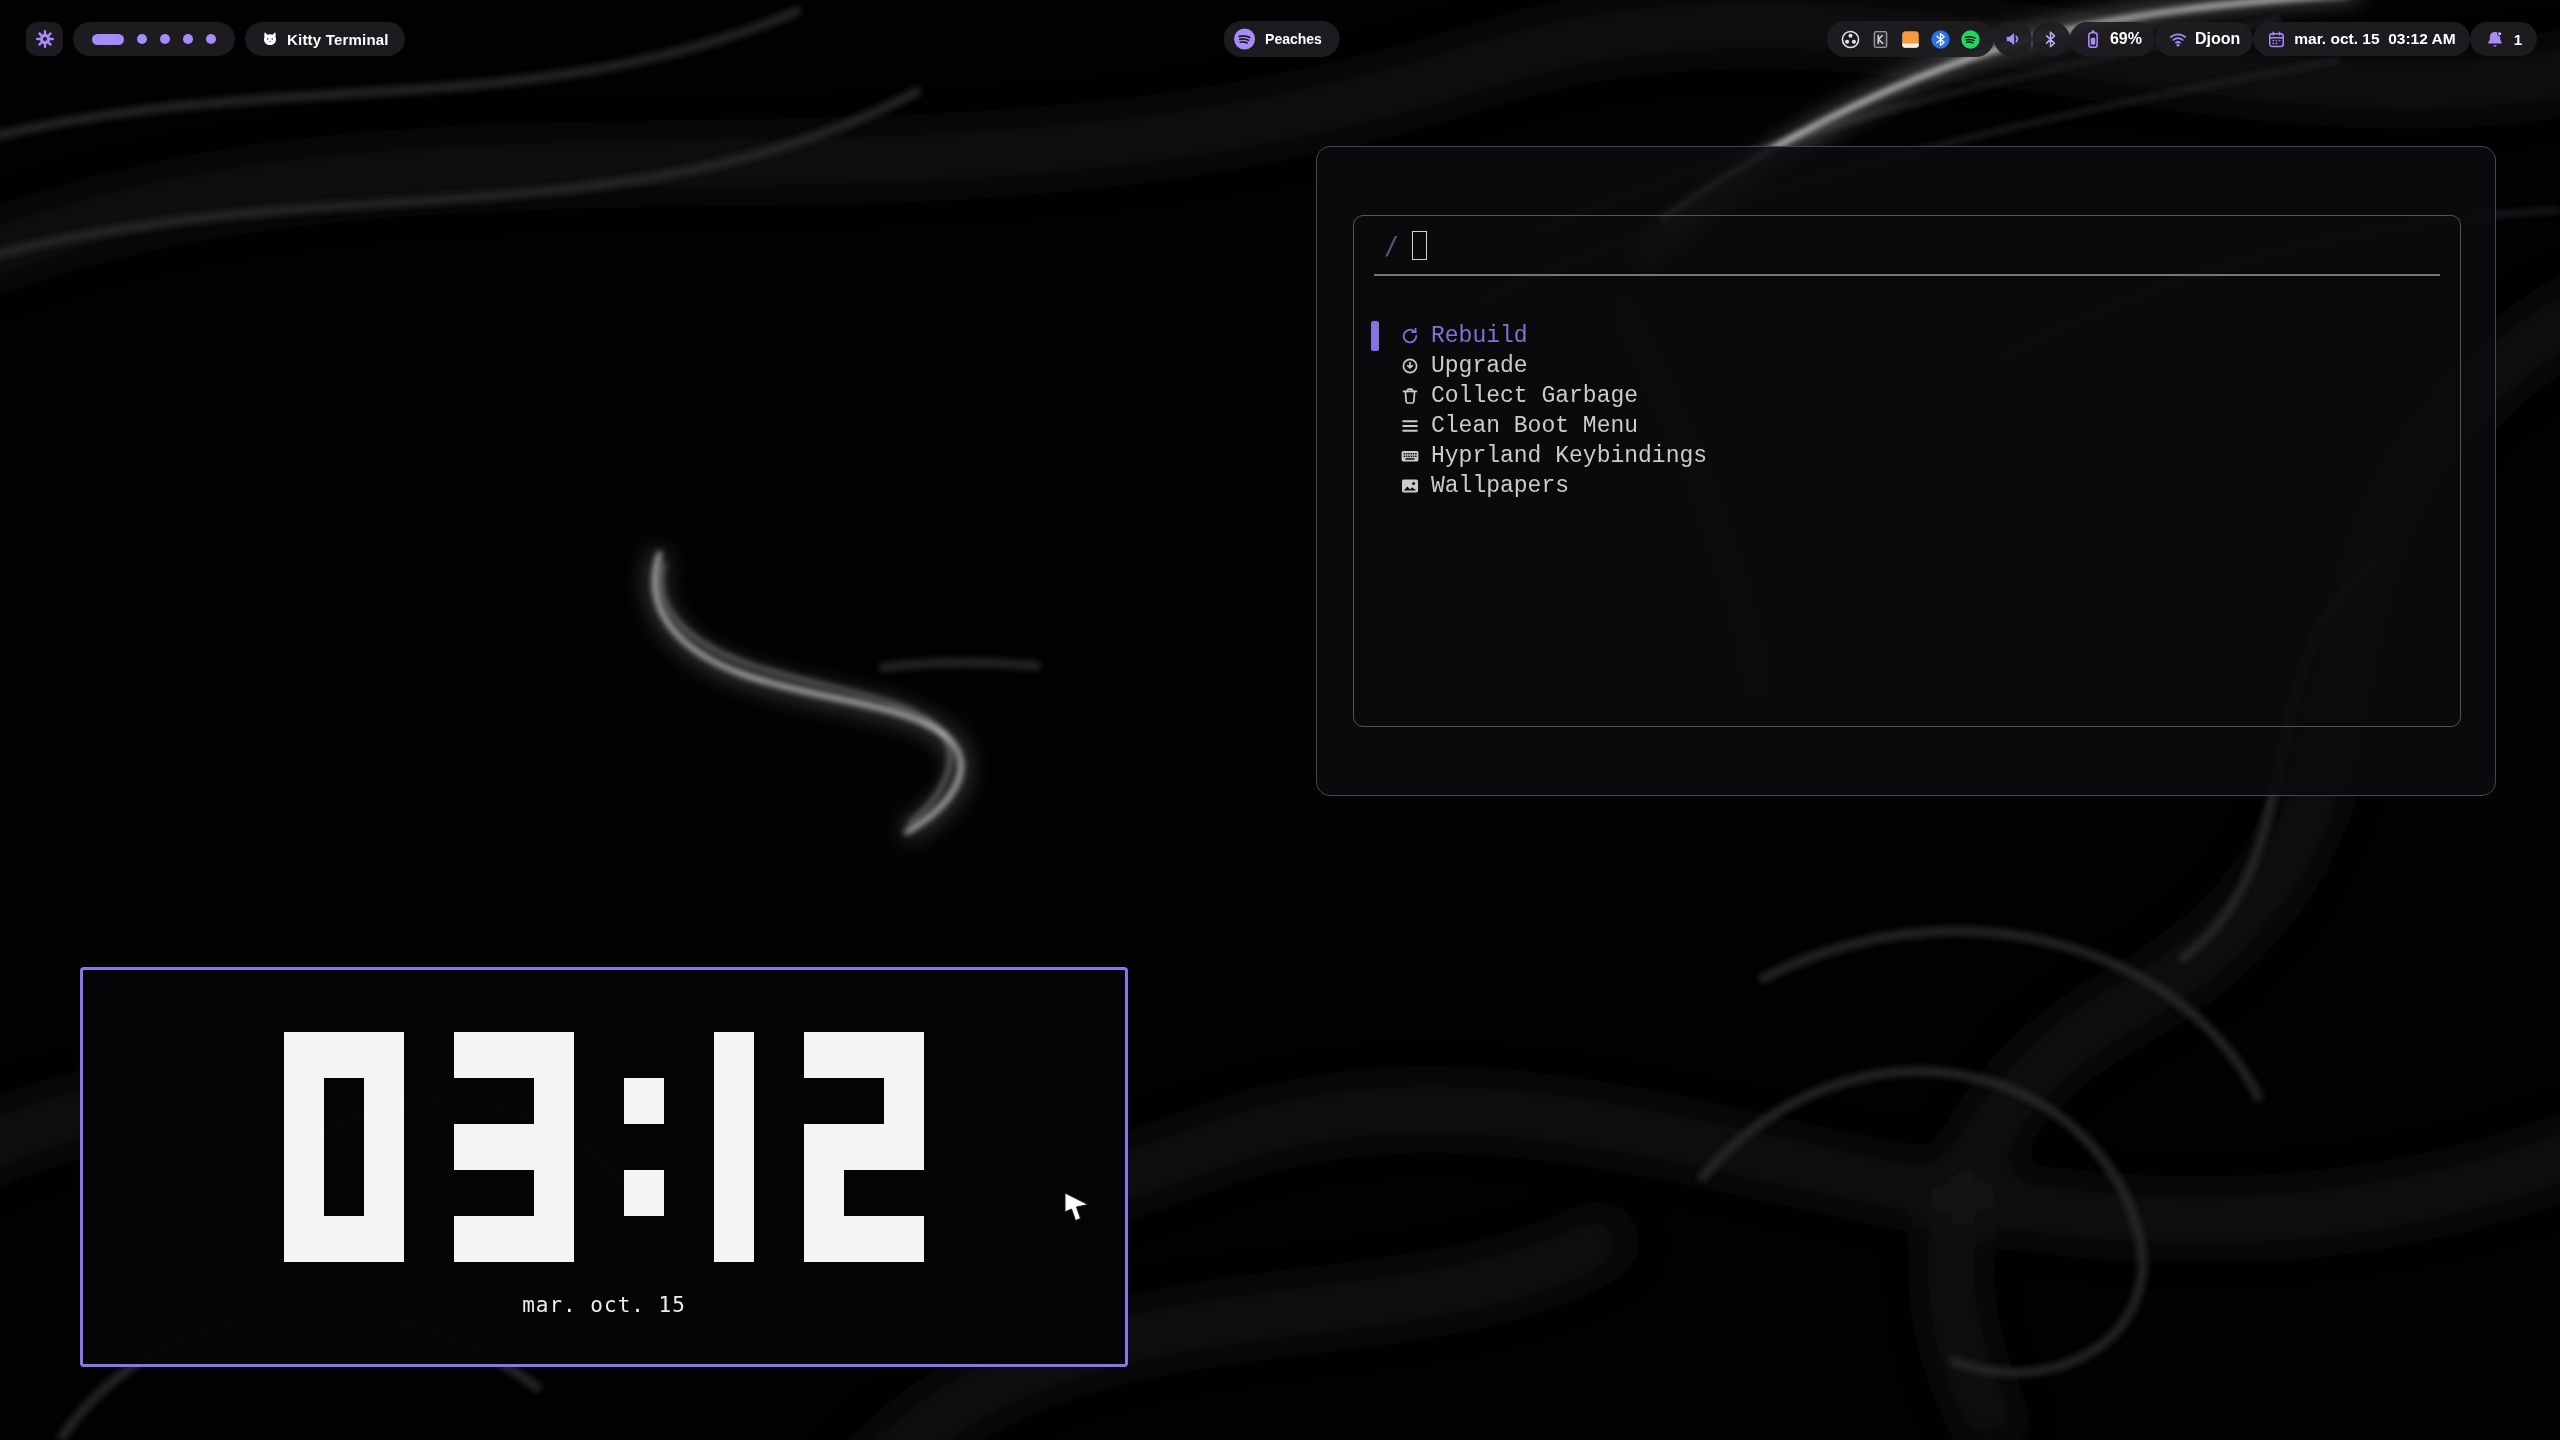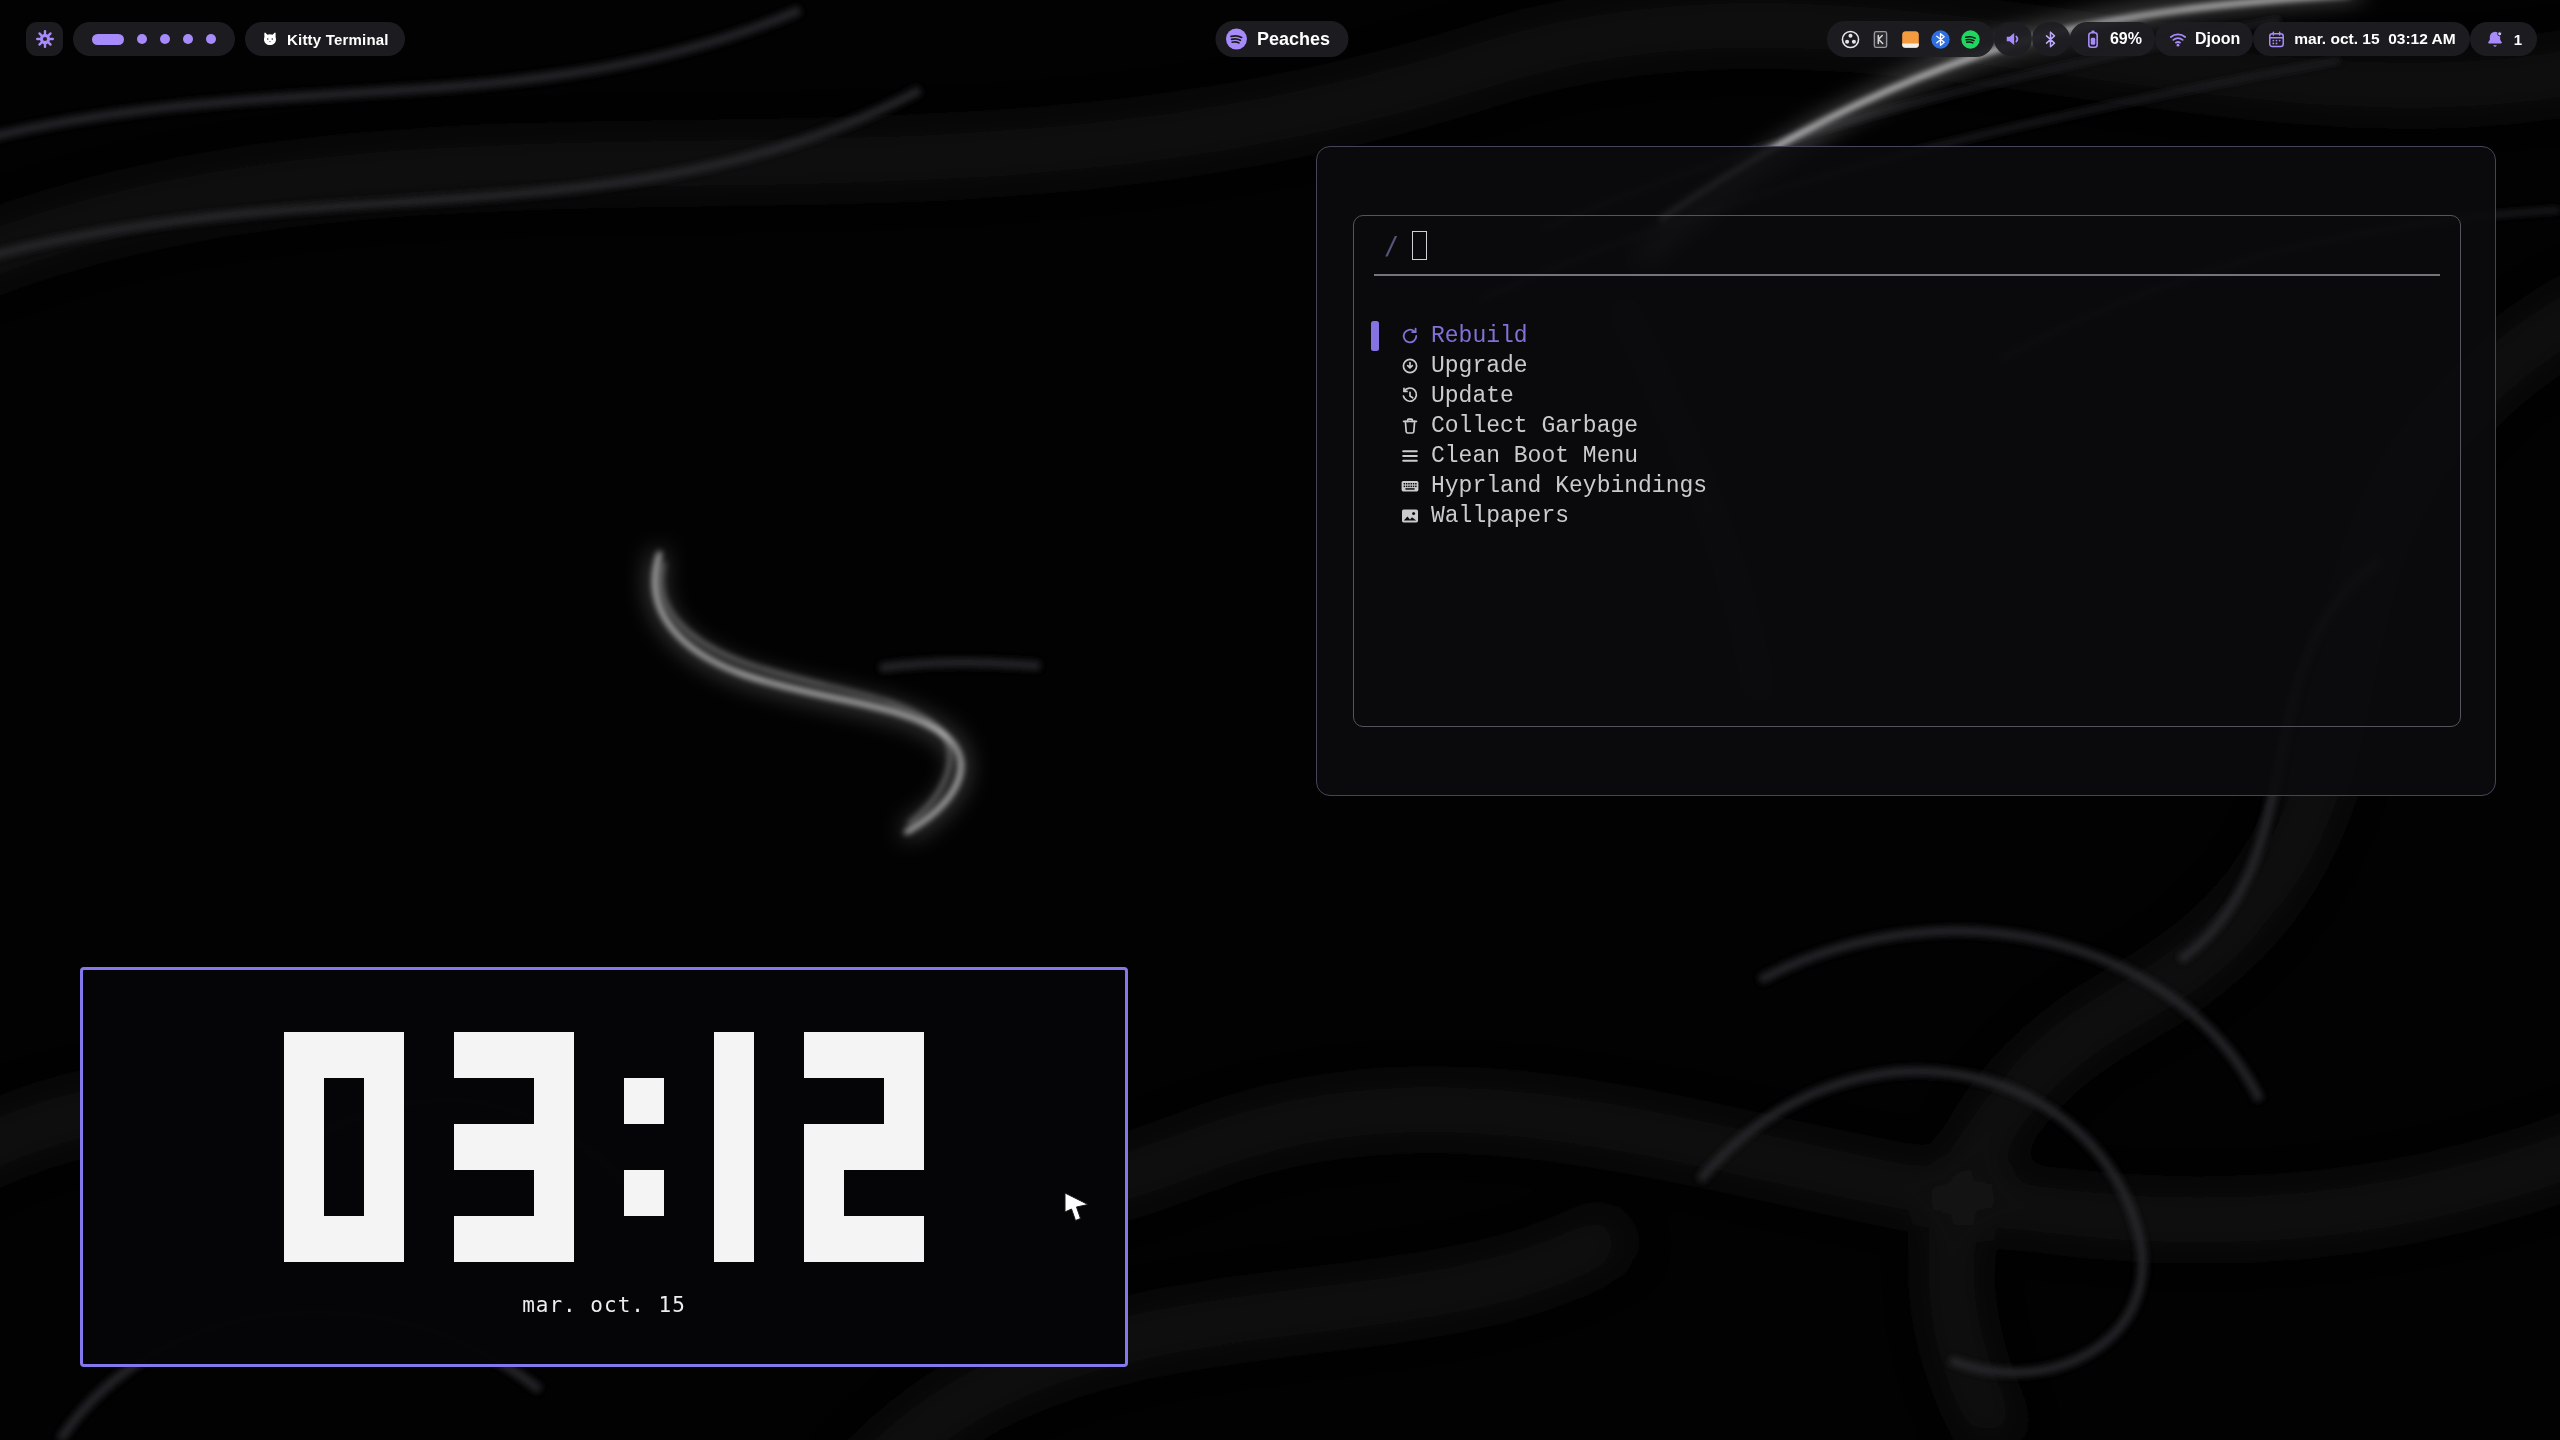--- a/index.html
+++ b/index.html
@@ -14,21 +14,21 @@
   .pill { display:flex; align-items:center; background:rgba(30,30,34,0.94);
           border-radius:18px; height:34px; color:#fff; }
   .bar-left  { display:flex; align-items:center; gap:10px; }
   .bar-right { margin-left:auto; display:flex; align-items:center; }
   .bar-center{ position:absolute; left:50%; transform:translateX(-50%); }
   .launcher-pill { width:37px; justify-content:center; border-radius:11px; }
   .ws-pill { padding:0 19px; gap:13px; }
   .ws-active { width:32px; height:11px; border-radius:6px; }
   .ws-dot { width:10px; height:10px; border-radius:50%; }
   .win-pill { padding:0 16px; gap:8px; font-weight:700; font-size:15px; letter-spacing:.2px; }
-  .np-pill { height:36px; padding:0 18px 0 9px; gap:9px; font-weight:700; font-size:18px;justify-content:center; }
+  .np-pill { height:36px; padding:0 18px 0 9px; gap:9px; font-weight:700; font-size:14px;justify-content:center; }
   .tray-pill { height:36px; padding:0 13px; gap:9px; border-radius:19px; }
   .round-btn { width:38px; justify-content:center; }
   .stat-pill { padding:0 13px; gap:7px; font-weight:700; font-size:16px; }
   .date-pill { padding:0 14px; gap:8px; font-weight:700; font-size:15.5px; white-space:pre; }
   .bell-pill { padding:0 15px; gap:9px; font-weight:700; font-size:15px; }
   .icon { display:flex; align-items:center; justify-content:center; }
 
   
   .menu-window { position:absolute; left:1316px; top:146px; width:1180px; height:650px;
                  background:rgba(11,11,14,0.88); border:1.5px solid #45455a;
@@ -287,31 +287,20 @@
       <circle cx="10" cy="10" r="6.6"></circle>
                 <path d="M10 6.6 v5.2 M7.7 9.7 L10 12 L12.3 9.7"></path>
               </svg>
             </span>
             <span class="mi-label">Upgrade</span>
           </div>
           <div class="menu-item">
             <span class="selbar" style="background: rgb(134, 115, 226);"></span>
             <span class="mi-icon">
               <svg viewBox="0 0 20 20" fill="none" stroke="currentColor" stroke-width="1.7" stroke-linecap="round" stroke-linejoin="round" width="20" height="20">
-      <path d="M4.2 5.2 A6.6 6.6 0 1 1 3.4 10"></path>
-                <path d="M4 2.4 v3 h3"></path>
-                <path d="M10 6.3 V10 l2.7 1.8"></path>
-              </svg>
-            </span>
-            <span class="mi-label">Update</span>
-          </div>
-          <div class="menu-item">
-            <span class="selbar" style="background: rgb(134, 115, 226);"></span>
-            <span class="mi-icon">
-              <svg viewBox="0 0 20 20" fill="none" stroke="currentColor" stroke-width="1.7" stroke-linecap="round" stroke-linejoin="round" width="20" height="20">
       <path d="M3.6 5.4 h12.8"></path>
                 <path d="M7.6 5.4 V4.1 a1 1 0 0 1 1-1 h2.8 a1 1 0 0 1 1 1 v1.3"></path>
       <path d="M5.4 5.4 l.8 10.2 a1.6 1.6 0 0 0 1.6 1.4 h4.4 a1.6 1.6 0 0 0 1.6-1.4 l.8-10.2"></path>
               </svg>
             </span>
             <span class="mi-label">Collect Garbage</span>
           </div>
           <div class="menu-item">
             <span class="selbar" style="background: rgb(134, 115, 226);"></span>
             <span class="mi-icon">

